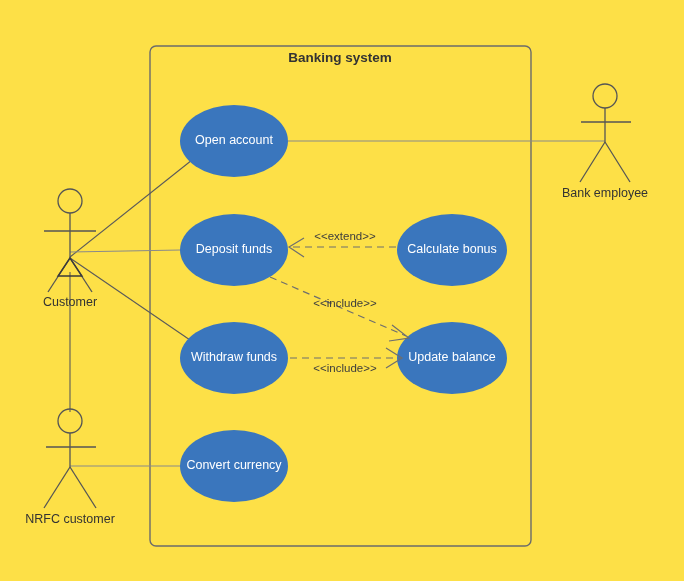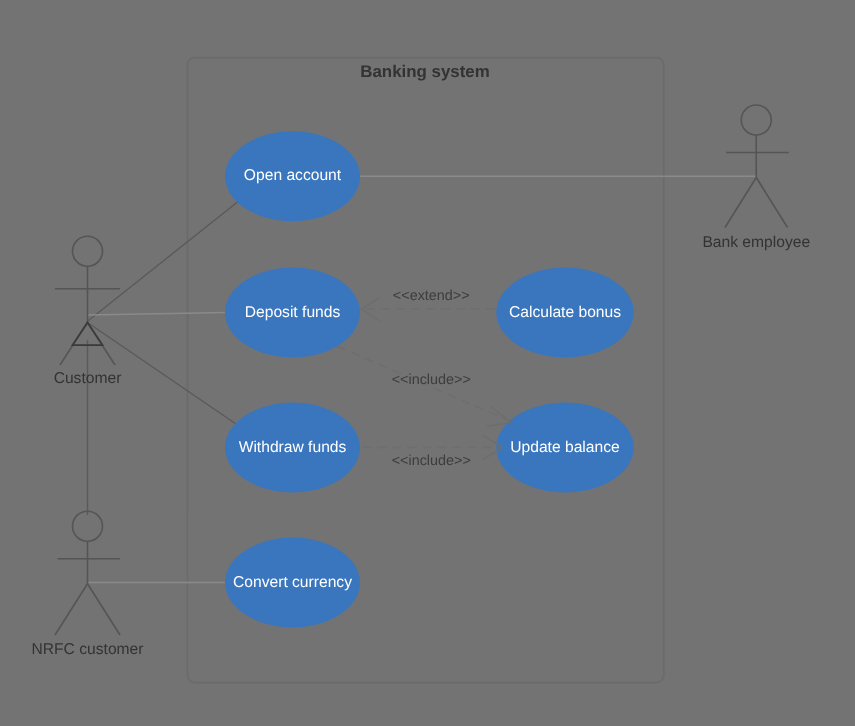--- a/index.html
+++ b/index.html
@@ -8,21 +8,21 @@
     padding: 0;
     background: #ffffff;
   }
   body {
     font-family: "Liberation Sans", sans-serif;
   }
   #diagram-root {
     position: relative;
     width: 684px;
     height: 581px;
-    background: #737373;
+    background: #fde047;
     overflow: hidden;
   }
   #uml-canvas {
     position: absolute;
     left: 0;
     top: 0;
     width: 684px;
     height: 581px;
   }
   .system-box-rect {

